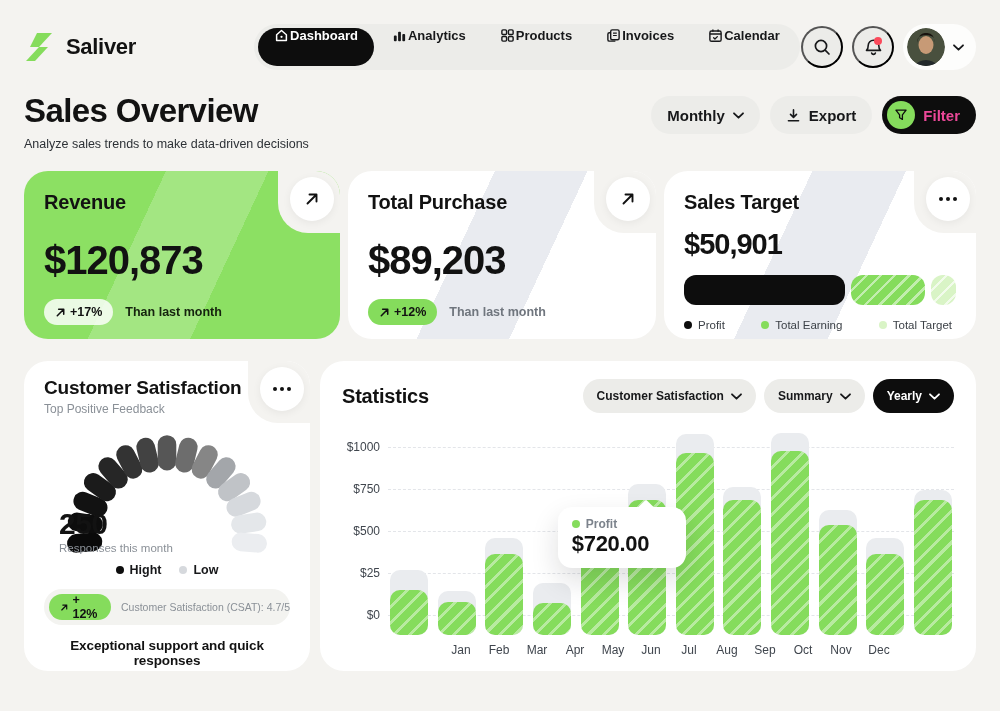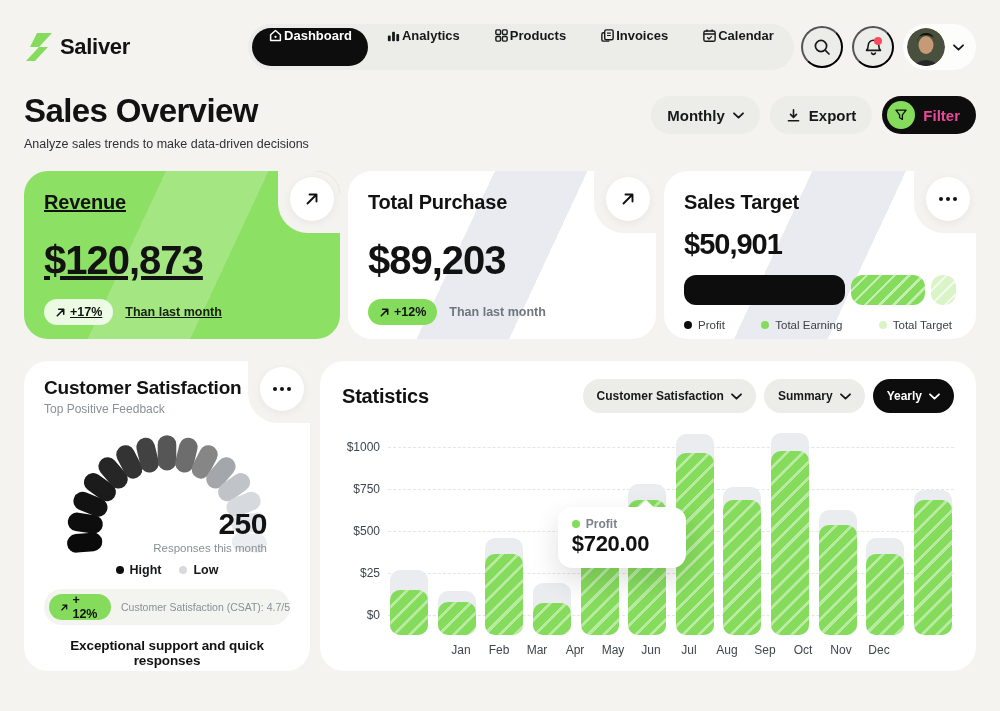--- a/index.html
+++ b/index.html
@@ -7,21 +7,21 @@
   body {
     font-family:"Liberation Sans", sans-serif;
     background:var(--page-bg,#F4F3F0);
     color:#121212;
     overflow:hidden;
   }
   .page { width:1000px; height:711px; padding:24px 24px 0; border-radius:18px; position:relative; }
 
   
   .topbar { display:flex; align-items:center; height:46px; }
-  .brand { display:flex; align-items:center; gap:6px; }
+  .brand { display:flex; align-items:center; gap:12px; }
   .brand .mark { width:30px; height:30px; display:block; }
   .brand .name { font-size:22px; font-weight:700; letter-spacing:-0.3px; }
   .nav-pill {
     margin-left:118px; background:#ECECE9; border-radius:23px; height:46px;
     display:flex; align-items:center; padding:4px; gap:2px;
   }
   .nav-item {
     display:flex; gap:1px; padding:0 16px; height:38px;
     border-radius:19px; font-size:13px; font-weight:600; color:#17181a; cursor:pointer; white-space:nowrap;
   }
@@ -68,21 +68,21 @@
     position:absolute; top:6px; right:6px; width:44px; height:44px; border-radius:50%;
     background:#fff; border:none; display:flex; align-items:center; justify-content:center;
     cursor:pointer; box-shadow:0 2px 8px rgba(0,0,0,.06);
   }
   .dots { display:flex; gap:3px; }
   .dots i { width:4px; height:4px; border-radius:50%; background:#111; }
 
   .kpi { flex:0 0 316px; padding:20px 20px 18px; }
   .kpi.purchase { flex:0 0 308px; }
   .kpi.target { flex:1; }
-  .kpi.green-card { background:var(--card-green,#8CE063);text-decoration:underline; }
+  .kpi.green-card { background:var(--card-green,#8CE063); }
   .kpi-title { font-size:20px; font-weight:600; letter-spacing:-0.2px; position:relative; }
   .kpi-value { font-size:40px; font-weight:700; letter-spacing:-1px; margin-top:24px; position:relative; }
   .kpi.target .kpi-value { font-size:29px; margin-top:14px; }
   .kpi-foot { display:flex; align-items:center; gap:12px; margin-top:16px; position:relative; }
   .badge {
     display:inline-flex; align-items:center; gap:4px; height:26px; padding:0 11px;
     border-radius:13px; font-size:12.5px; font-weight:700;
   }
   .badge.on-green { background:rgba(255,255,255,.82); }
   .badge.green { background:var(--green,#85DC5C); }
@@ -100,21 +100,21 @@
   .target-legend { display:flex; justify-content:space-between; margin-top:14px; position:relative; padding-right:4px; }
   .tl-item { display:flex; align-items:center; gap:6px; font-size:11.5px; color:#3c4147; }
   .tl-item b.dot { width:8px; height:8px; border-radius:50%; display:inline-block; }
 
   
   .cs-card { flex:0 0 286px; padding:16px 20px 12px; }
   .cs-title { font-size:19px; font-weight:700; letter-spacing:-0.2px; position:relative; }
   .cs-sub { font-size:12px; color:#8A9097; margin-top:3px; position:relative; }
   .gauge-wrap { width:216px; margin:8px auto 0; position:relative; }
   .gauge-wrap svg { display:block; }
-  .gauge-center { position:absolute; left:0; right:8px; bottom:0; text-align:right; }
+  .gauge-center { position:absolute; left:0; right:8px; bottom:0; text-align:left; }
   .gauge-value { font-size:30px; font-weight:700; letter-spacing:-0.5px; }
   .gauge-caption { font-size:11.5px; color:#8A9097; margin-top:1px; }
   .cs-legend { display:flex; justify-content:center; gap:18px; margin-top:9px; }
   .cs-legend .item { display:flex; align-items:center; gap:6px; font-size:12.5px; font-weight:700; color:#17181a; }
   .cs-legend .dot { width:8px; height:8px; border-radius:50%; }
   .csat-pill {
     margin-top:12px; height:36px; background:#F3F3F0; border-radius:18px;
     display:flex; align-items:center; gap:10px; padding:0 12px 0 5px;
   }
   .csat-text { font-size:10.5px; color:#8A9097; white-space:nowrap; }

